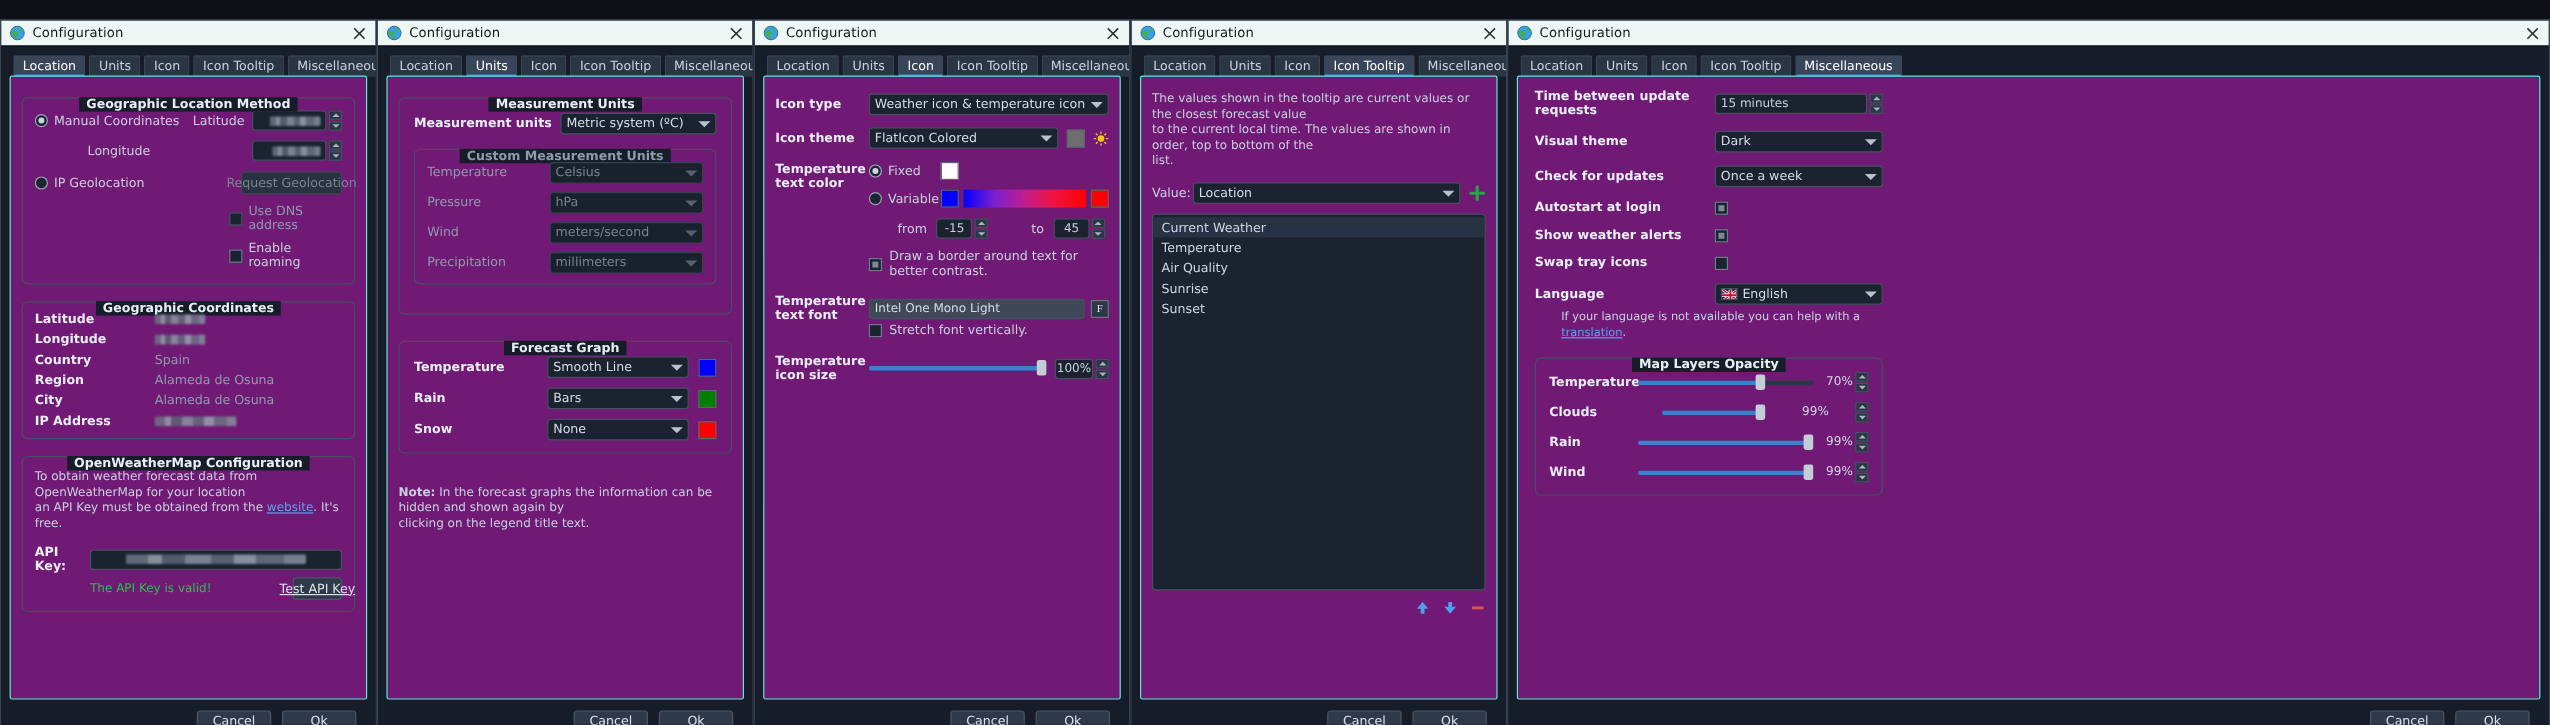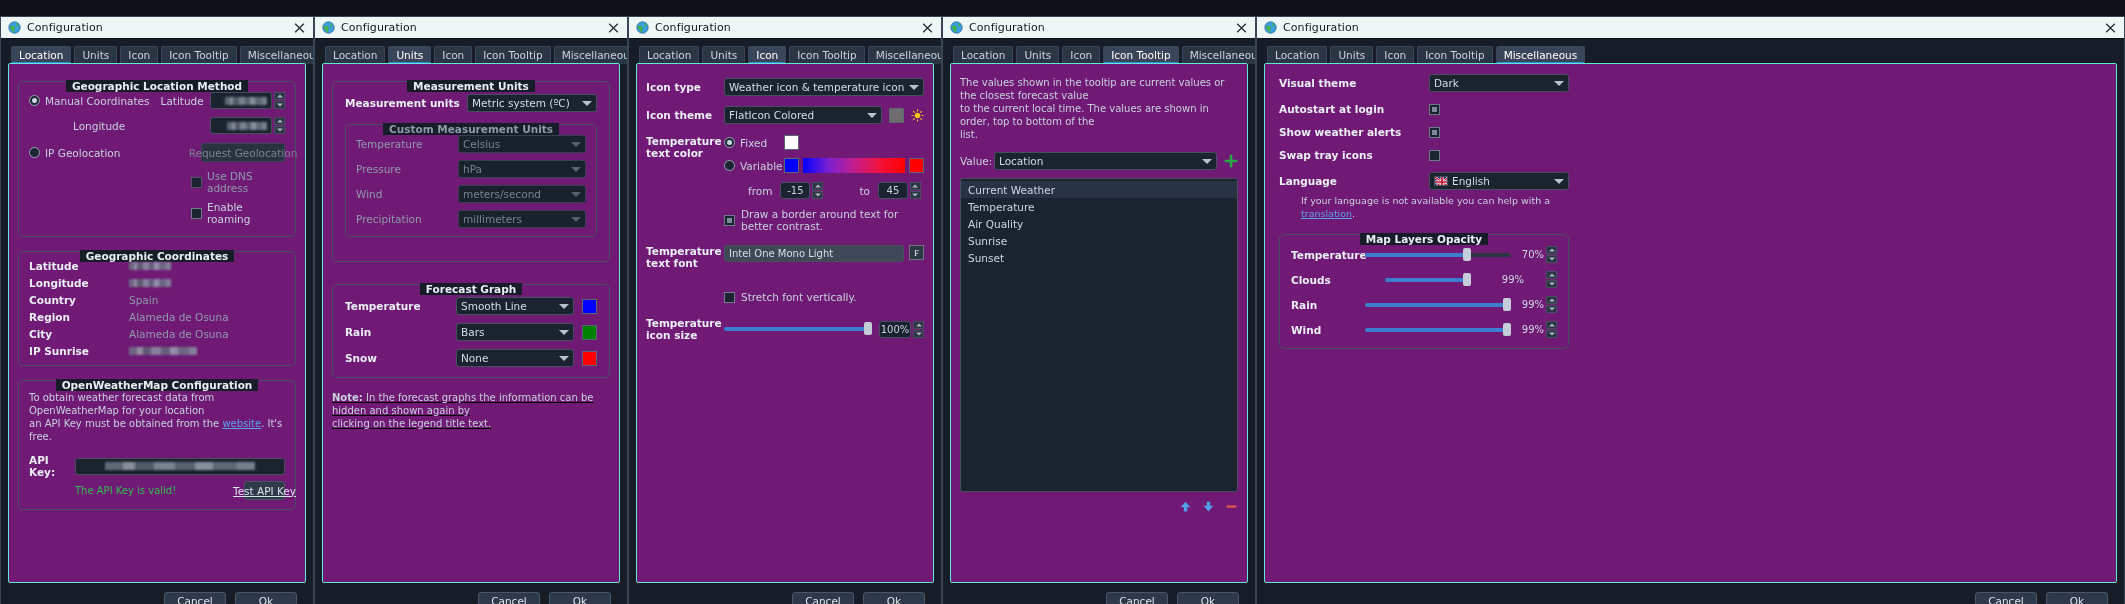--- a/index.html
+++ b/index.html
@@ -270,21 +270,21 @@
           </div>
           <div class="row" style="margin-bottom:5px;">
             <span class="lbl b" style="width:100px;">Region</span>
             <span class="lbl dim">Alameda de Osuna</span>
           </div>
           <div class="row" style="margin-bottom:5px;">
             <span class="lbl b" style="width:100px;">City</span>
             <span class="lbl dim">Alameda de Osuna</span>
           </div>
           <div class="row" style="margin-bottom:2px;">
-            <span class="lbl b" style="width:100px;">IP Sunrise</span>
+            <span class="lbl b" style="width:100px;">IP Address</span>
             <div class="blurtext" style="width:68px;"></div>
           </div>
         </div>
 
         <div class="group" style="margin-top:14px; padding:10px 10px 9px 10px;">
           <div class="legend">
             <span>OpenWeatherMap Configuration</span>
           </div>
           <div class="note">To obtain weather forecast data from OpenWeatherMap for your location</div>
           <div class="note">
@@ -405,21 +405,21 @@
           <div class="row" style="margin-bottom:2px;">
             <span class="lbl b">Snow</span>
             <div class="combo" style="margin-left:auto; width:118px;">
               <span class="cv">None</span>
               <span class="arrow"></span>
             </div>
             <div class="swatch" style="margin-left:8px; background:#ff0000;"></div>
           </div>
         </div>
 
-        <div style="margin-top:13px;text-decoration:underline;">
+        <div style="margin-top:26px;">
           <div class="note">
             <b>Note:</b><span> In the forecast graphs the information can be hidden and shown again by</span>
           </div>
           <div class="note">clicking on the legend title text.</div>
         </div>
 
       </div>
       <div class="footer">
         <div class="btn">Cancel</div>
         <div class="btn">Ok</div>
@@ -506,21 +506,21 @@
               <div class="a"></div>
               <div class="b"></div>
             </div>
         </div>
 
         <div class="row" style="margin-bottom:13px; padding-left:78px;">
           <span class="cbx filled"></span>
           <span class="lbl" style="margin-left:6px;">Draw a border around text for better contrast.</span>
         </div>
 
-        <div class="row" style="margin-bottom:22px; align-items:flex-start;">
+        <div class="row" style="margin-bottom:0; align-items:center;">
           <span class="lbl b" style="width:78px; line-height:12px;">Temperature text font</span>
           <div class="input" style="flex:1; background:#3e4856; color:#d7dee7;">Intel One Mono Light</div>
           <div style="margin-left:5px; width:15px; height:15px; border:1px solid #6a7584; background:#2d3746; display:flex; align-items:center; justify-content:center;">
             <span style="font-size:9px; color:#e0e6ee; font-family:'Liberation Serif', serif;">F</span>
           </div>
         </div>
 
         <div class="row" style="margin-bottom:14px; padding-left:78px;">
           <span class="cbx"></span>
           <span class="lbl" style="margin-left:6px;">Stretch font vertically.</span>
@@ -639,23 +639,38 @@
         <div class="tab">Location</div>
         <div class="tab">Units</div>
         <div class="tab">Icon</div>
         <div class="tab">Icon Tooltip</div>
         <div class="tab active">Miscellaneous</div>
       </div>
       <div class="tabcontent" style="padding:10px 14px;">
 
         <div style="width:290px;">
           <div class="row" style="margin-bottom:11px;">
+            <span class="lbl b" style="width:150px;">Time between update requests</span>
+            <div class="input" style="flex:1;">15 minutes</div>
+            <div class="spin">
+                <div class="a"></div>
+                <div class="b"></div>
+              </div>
+          </div>
+          <div class="row" style="margin-bottom:11px;">
             <span class="lbl b" style="width:150px;">Visual theme</span>
             <div class="combo" style="flex:1;">
               <span class="cv">Dark</span>
+              <span class="arrow"></span>
+            </div>
+          </div>
+          <div class="row" style="margin-bottom:11px;">
+            <span class="lbl b" style="width:150px;">Check for updates</span>
+            <div class="combo" style="flex:1;">
+              <span class="cv">Once a week</span>
               <span class="arrow"></span>
             </div>
           </div>
           <div class="row" style="margin-bottom:11px;">
             <span class="lbl b" style="width:150px;">Autostart at login</span>
             <span class="cbx filled"></span>
           </div>
           <div class="row" style="margin-bottom:11px;">
             <span class="lbl b" style="width:150px;">Show weather alerts</span>
             <span class="cbx filled"></span>

